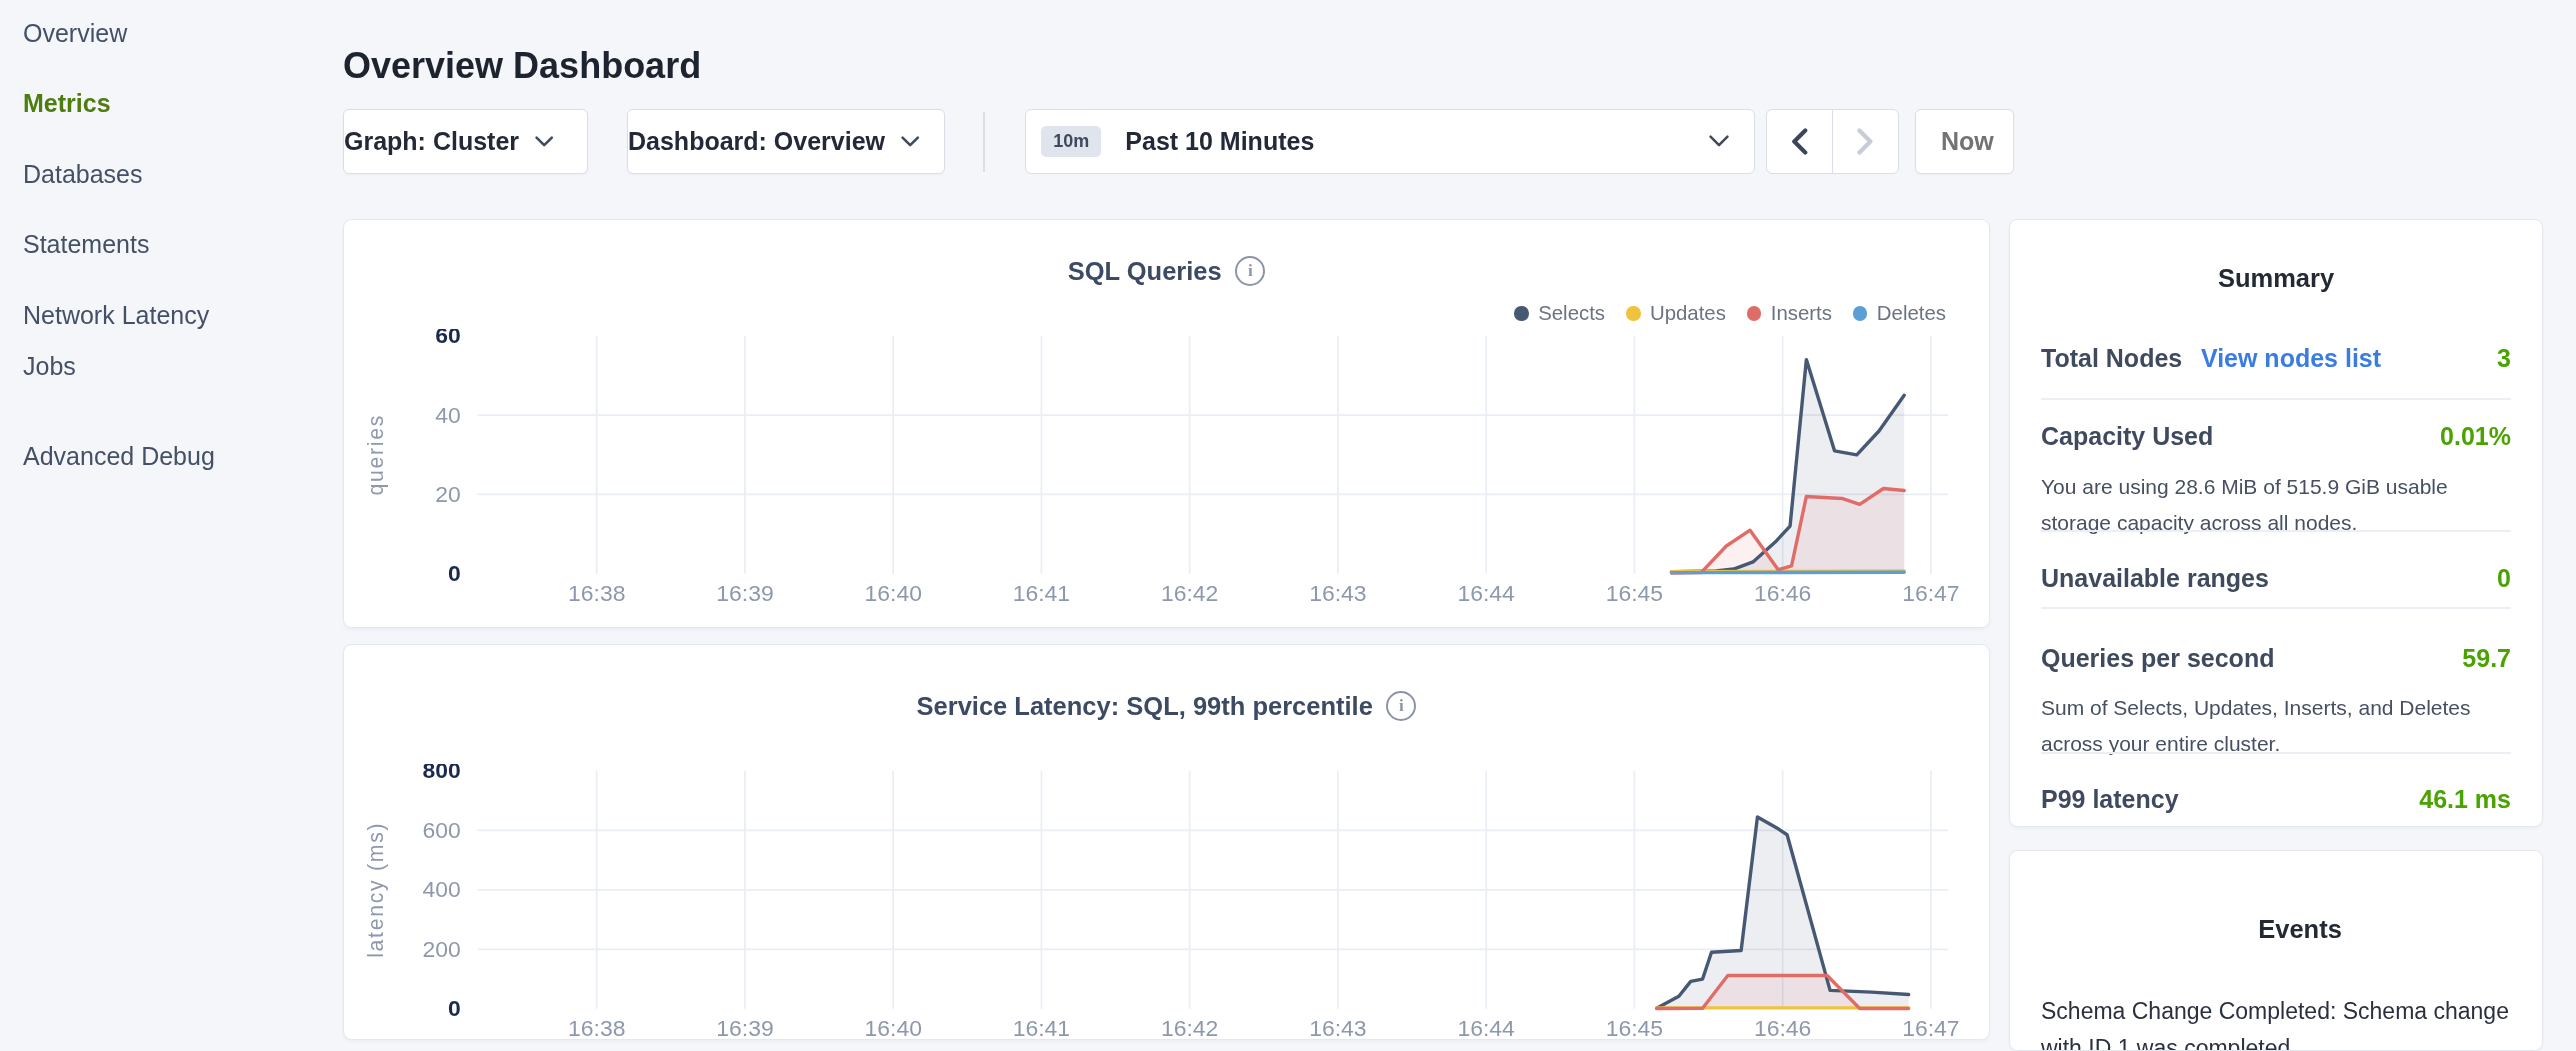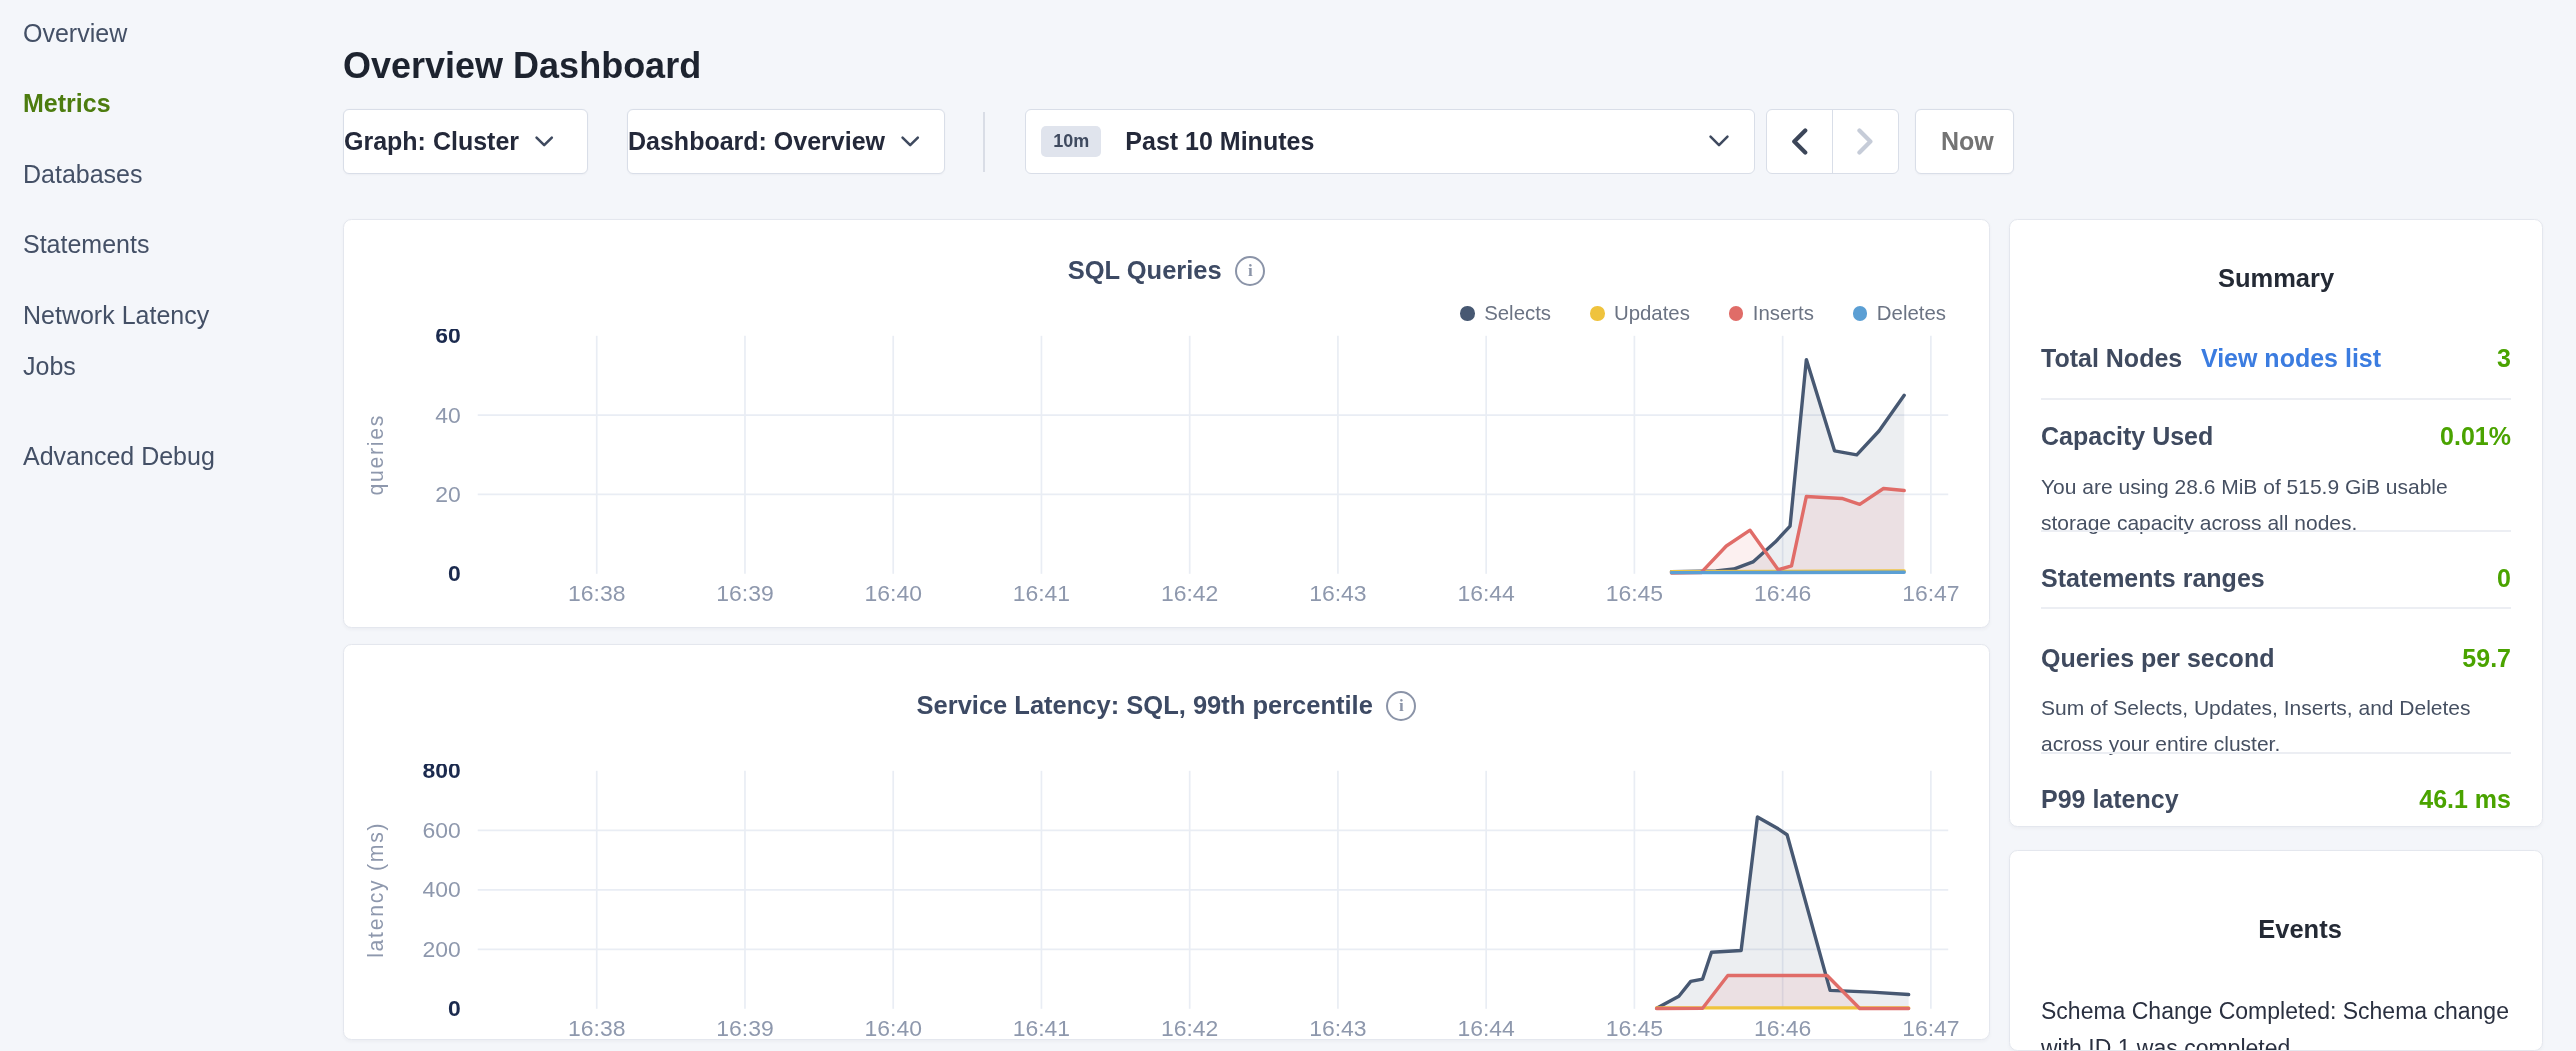--- a/index.html
+++ b/index.html
@@ -32,26 +32,26 @@
   
   .card{position:absolute;background:#fff;border:1.7px solid #e4e7ee;border-radius:8.5px;box-sizing:border-box;
         box-shadow:0 1.7px 3.4px rgba(40,50,70,.04);overflow:hidden;}
   .card-chart1{left:343px;top:219px;width:1647px;height:409px;}
   .card-chart2{left:343px;top:644px;width:1647px;height:396px;}
   .card-summary{left:2009px;top:219px;width:534px;height:608px;}
   .card-events{left:2009px;top:850px;width:534px;height:201px;}
 
   
   .chart-title{position:absolute;left:0;width:100%;text-align:center;font-size:25.5px;font-weight:700;color:#3d4a64;
-               display:flex;justify-content:center;gap:13.6px;}
+               display:flex;align-items:center;justify-content:center;gap:13.6px;}
   .card-chart1 .chart-title{top:36px;}
   .card-chart2 .chart-title{top:46px;}
   .info-icon{display:inline-flex;align-items:center;justify-content:center;width:26px;height:26px;border:2.6px solid #8b94a8;
              border-radius:50%;font-size:17px;font-weight:600;color:#8b94a8;font-family:"Liberation Serif",serif;cursor:pointer;}
-  .legend{position:absolute;right:43px;display:flex;gap:39px;align-items:center;}
+  .legend{position:absolute;right:43px;display:flex;gap:21px;align-items:center;}
   .card-chart1 .legend{top:82px;}
   .card-chart2 .legend{top:95px;}
   .legend-item{display:flex;align-items:center;gap:9.4px;font-size:20.4px;color:#6b7383;}
   .legend-dot{width:14.5px;height:14.5px;border-radius:50%;}
   svg.plot{position:absolute;left:0;width:1647px;height:289px;}
   .card-chart1 svg.plot{top:109px;}
   .card-chart2 svg.plot{top:119px;}
 
   
   .panel-title{position:absolute;width:100%;text-align:center;font-size:25.5px;font-weight:700;color:#242a35;}
@@ -239,21 +239,21 @@
     <div class="sum-divider" style="top:178px"></div>
 
     <div class="sum-row" style="top:202px">
       <span class="sum-label">Capacity Used</span>
       <span class="sum-value">0.01%</span>
     </div>
     <p class="sum-desc" style="top:228px">You are using 28.6 MiB of 515.9 GiB usable storage capacity across all nodes.</p>
     <div class="sum-divider" style="top:310px"></div>
 
     <div class="sum-row" style="top:344px">
-      <span class="sum-label">Statements ranges</span>
+      <span class="sum-label">Unavailable ranges</span>
       <span class="sum-value">0</span>
     </div>
     <div class="sum-divider" style="top:387px"></div>
 
     <div class="sum-row" style="top:424px">
       <span class="sum-label">Queries per second</span>
       <span class="sum-value">59.7</span>
     </div>
     <p class="sum-desc" style="top:449px">Sum of Selects, Updates, Inserts, and Deletes across your entire cluster.</p>
     <div class="sum-divider" style="top:532px"></div>

